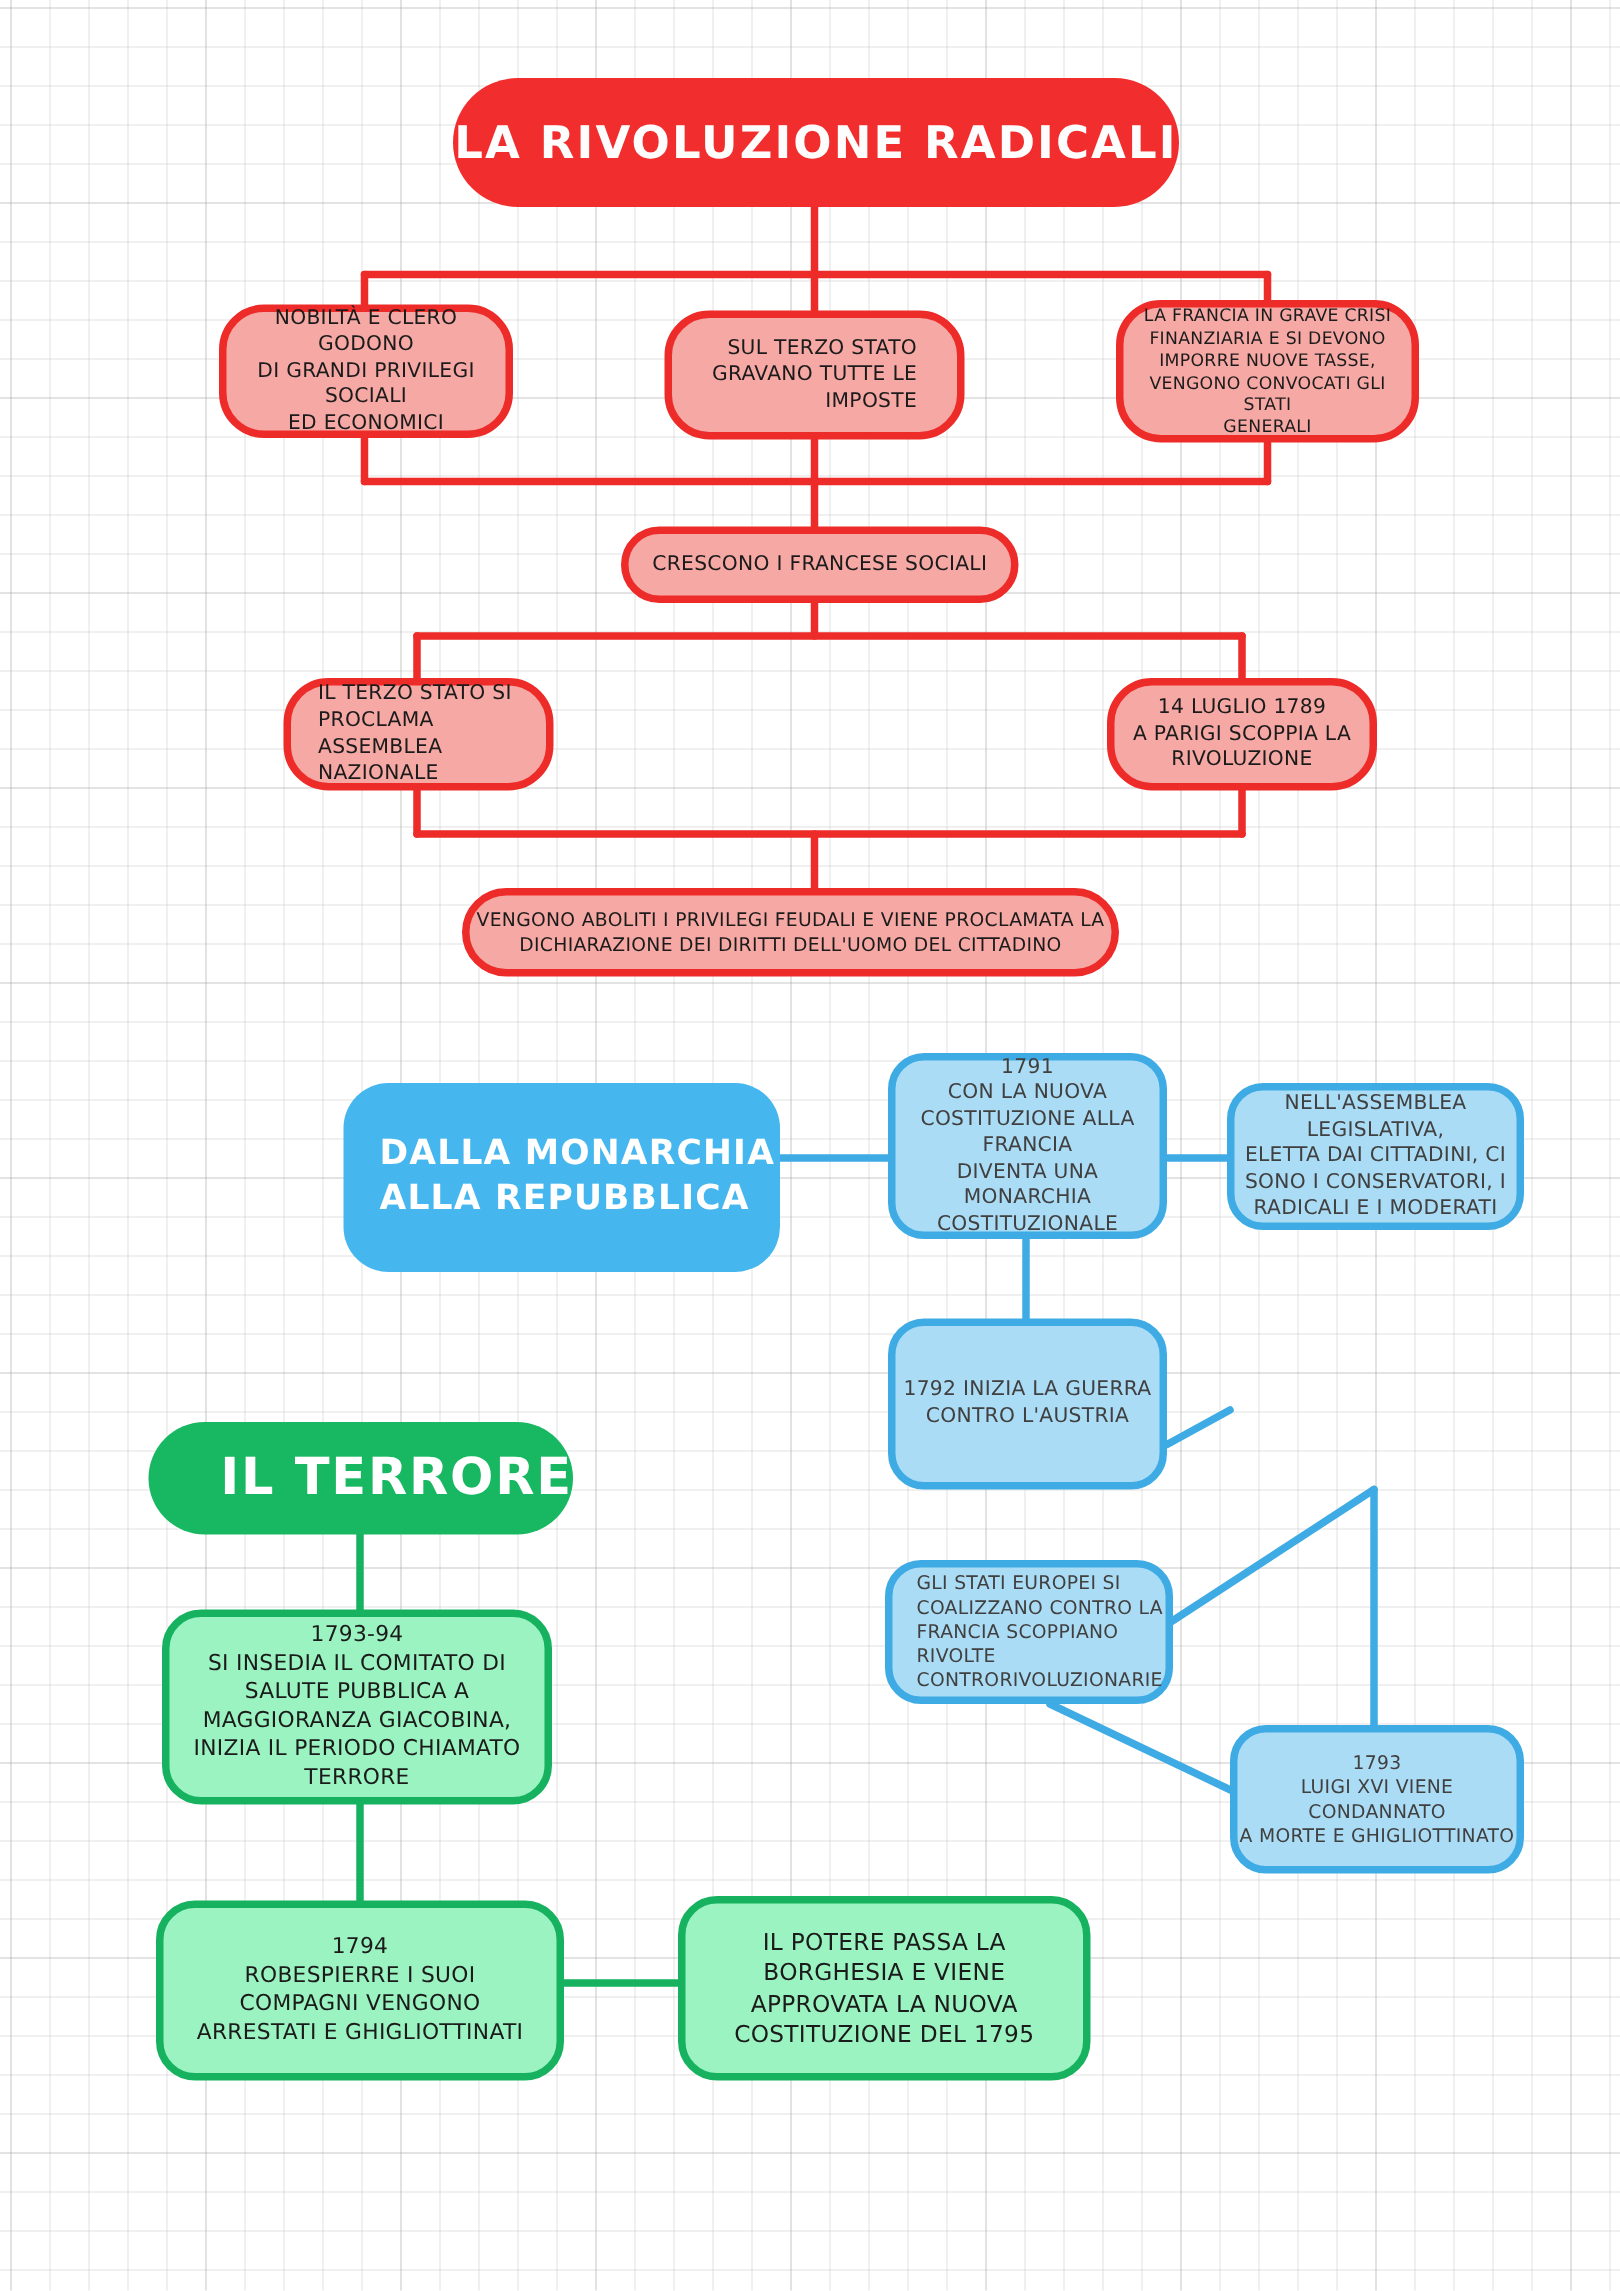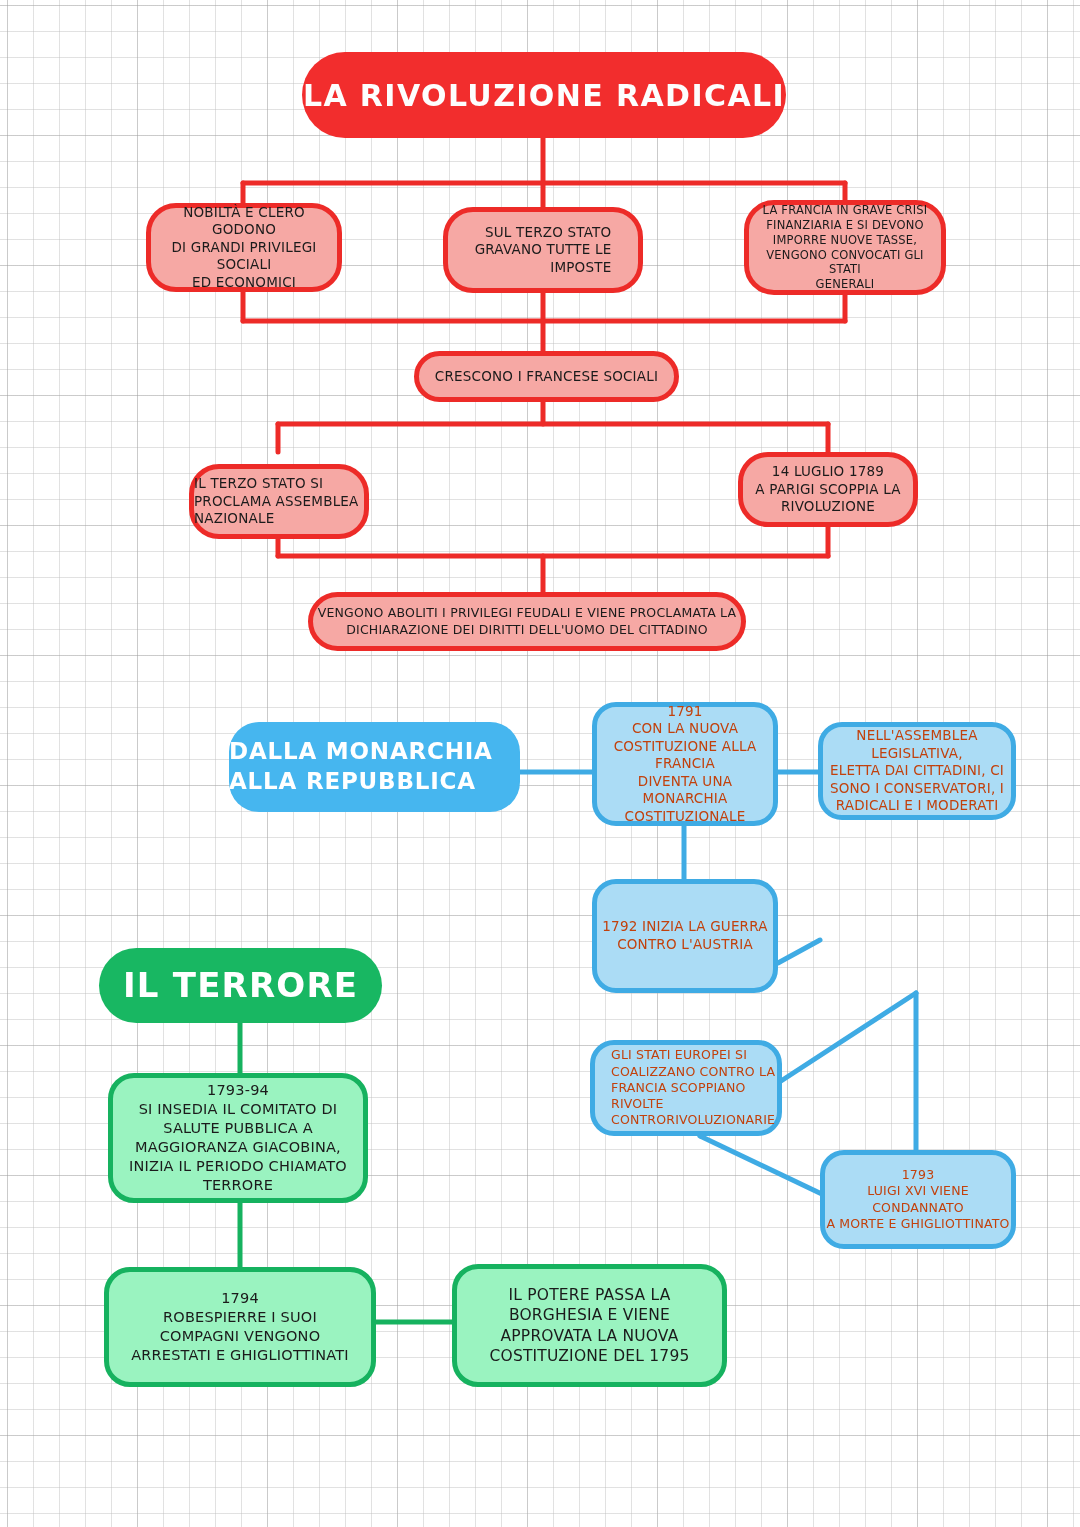--- a/index.html
+++ b/index.html
@@ -86,21 +86,21 @@
     color: #ffffff;
     font-weight: 700;
     font-size: 23px;
     letter-spacing: 0.8px;
   }
   .blue-box {
     background: #abdcf5;
     border-color: #3fabe4;
     border-width: 5px;
     border-radius: 24px;
-    color: #c2410c;
+    color: #404040;
   }
 
   
   .green-title {
     background: #18b762;
     border: 0;
     border-radius: 38px;
     color: #ffffff;
     font-weight: 700;
     font-size: 34px;
@@ -191,38 +191,38 @@
 FINANZIARIA E SI DEVONO
 IMPORRE NUOVE TASSE,
 VENGONO CONVOCATI GLI STATI
 GENERALI</span>
   </div>
 
   <div class="node red-box fs13" style="left:414px; top:351px; width:265px; height:51px;">
     <span class="txt">CRESCONO I FRANCESE SOCIALI</span>
   </div>
 
-  <div class="node red-box fs13" style="left:189px; top:452px; width:180px; height:75px; justify-content:flex-start; text-align:left;margin-top:12px;">
+  <div class="node red-box fs13" style="left:189px; top:452px; width:180px; height:75px; justify-content:flex-start; padding-left:18px; text-align:left;">
     <span class="txt">IL TERZO STATO SI
 PROCLAMA ASSEMBLEA
 NAZIONALE</span>
   </div>
 
   <div class="node red-box fs13" style="left:738px; top:452px; width:180px; height:75px;">
     <span class="txt">14 LUGLIO 1789
 A PARIGI SCOPPIA LA
 RIVOLUZIONE</span>
   </div>
 
   <div class="node red-box fs12" style="left:308px; top:592px; width:438px; height:59px;">
     <span class="txt">VENGONO ABOLITI I PRIVILEGI FEUDALI E VIENE PROCLAMATA LA
 DICHIARAZIONE DEI DIRITTI DELL'UOMO DEL CITTADINO</span>
   </div>
 
-  <div class="node blue-title" style="left:229px; top:722px; width:291px; height:90px; justify-content:flex-start; text-align:left;">
+  <div class="node blue-title" style="left:229px; top:722px; width:291px; height:126px; justify-content:flex-start; padding-left:24px; text-align:left;">
     <span class="txt">DALLA MONARCHIA
 ALLA REPUBBLICA</span>
   </div>
 
   <div class="node blue-box fs13" style="left:592px; top:702px; width:186px; height:124px;">
     <span class="txt">1791
 CON LA NUOVA
 COSTITUZIONE ALLA FRANCIA
 DIVENTA UNA MONARCHIA
 COSTITUZIONALE</span>
@@ -247,21 +247,21 @@
 FRANCIA SCOPPIANO RIVOLTE
 CONTRORIVOLUZIONARIE</span>
   </div>
 
   <div class="node blue-box fs12" style="left:820px; top:1150px; width:196px; height:99px;">
     <span class="txt">1793
 LUIGI XVI VIENE CONDANNATO
 A MORTE E GHIGLIOTTINATO</span>
   </div>
 
-  <div class="node green-title" style="left:99px; top:948px; width:283px; height:75px; justify-content:flex-start; padding-left:24px; text-align:left;">
+  <div class="node green-title" style="left:99px; top:948px; width:283px; height:75px; justify-content:flex-end; padding-left:24px; text-align:left;">
     <span class="txt">IL TERRORE</span>
   </div>
 
   <div class="node green-box fs14" style="left:108px; top:1073px; width:260px; height:130px;">
     <span class="txt">1793-94
 SI INSEDIA IL COMITATO DI
 SALUTE PUBBLICA A
 MAGGIORANZA GIACOBINA,
 INIZIA IL PERIODO CHIAMATO
 TERRORE</span>

